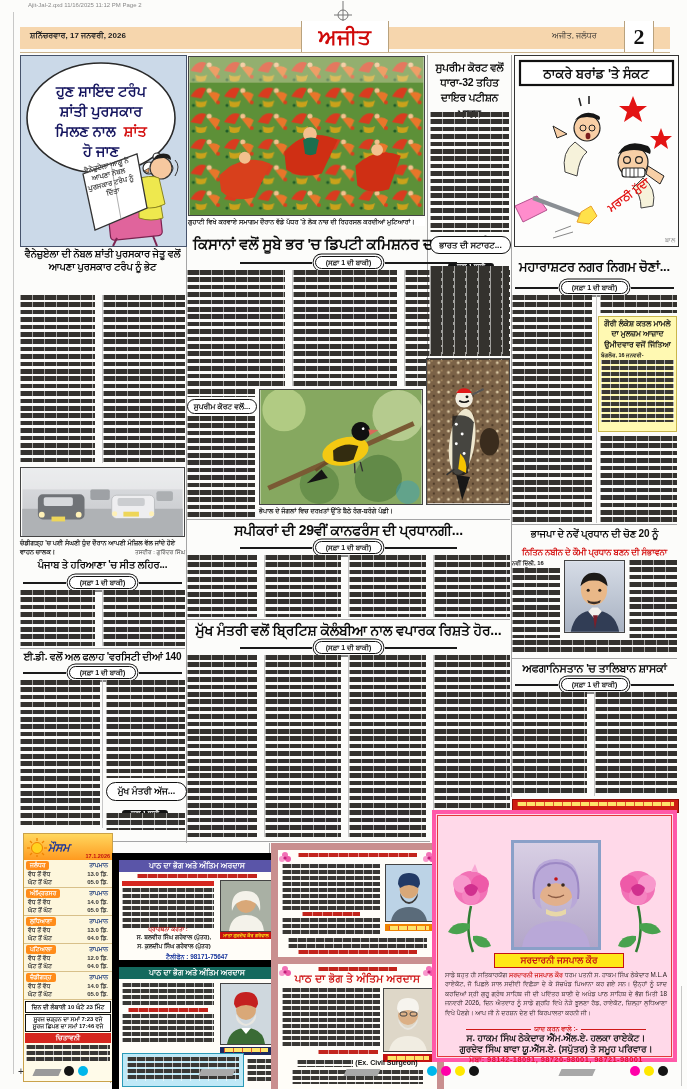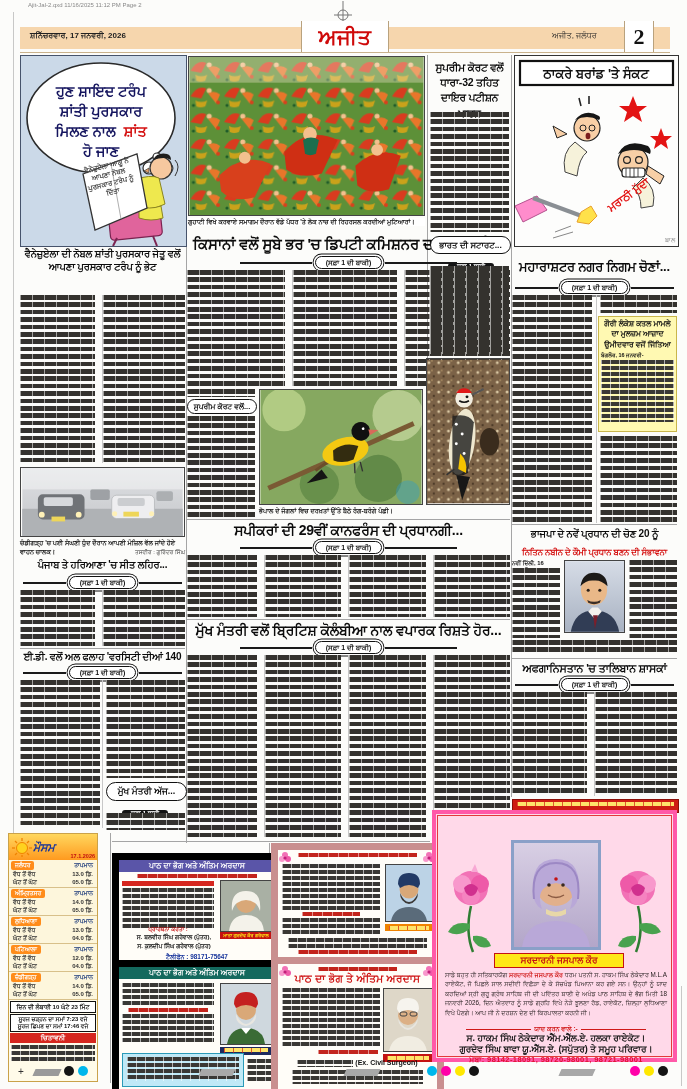--- a/index.html
+++ b/index.html
@@ -163,21 +163,21 @@
   <div class="abs sim" style="left:20px;top:680px;width:80px;height:148px;"></div>
   <div class="abs sim" style="left:106px;top:680px;width:79px;height:98px;"></div>
   <div class="vline" style="left:102px;top:680px;height:148px;background:#c8c8c8;"></div>
 
   <div class="boxhl" style="left:106px;top:782px;width:79px;font-size:9px;line-height:17px;">ਮੁੱਖ ਮੰਤਰੀ ਅੱਜ...</div>
   <div class="abs" style="left:122px;top:801px;">
     <span class="pill-dark">ਸਫ਼ਾ-1 ਬਾਕੀ</span>
   </div>
   <div class="abs sim" style="left:106px;top:813px;width:79px;height:17px;"></div>
 
-  <div class="abs" style="left:8px;top:833px;width:88px;height:247px;border:1px solid #caa24a;background:#fffbe9;">
+  <div class="abs" style="left:23px;top:833px;width:88px;height:247px;border:1px solid #caa24a;background:#fffbe9;">
     <div style="height:26px;background:linear-gradient(#ffd75e,#ff9a1f);display:flex;align-items:center;position:relative;">
       <svg width="22" height="20" style="margin-left:2px;">
         <circle cx="11" cy="11" r="5.5" fill="#ffd21f" stroke="#f08300" stroke-width="1"></circle>
         <g stroke="#f08300" stroke-width="1.3">
           <line x1="11" y1="1" x2="11" y2="4"></line>
             <line x1="11" y1="18" x2="11" y2="20"></line>
           <line x1="1" y1="11" x2="4" y2="11"></line>
             <line x1="18" y1="11" x2="21" y2="11"></line>
           <line x1="4" y1="4" x2="6" y2="6"></line>
             <line x1="16" y1="16" x2="18" y2="18"></line>

